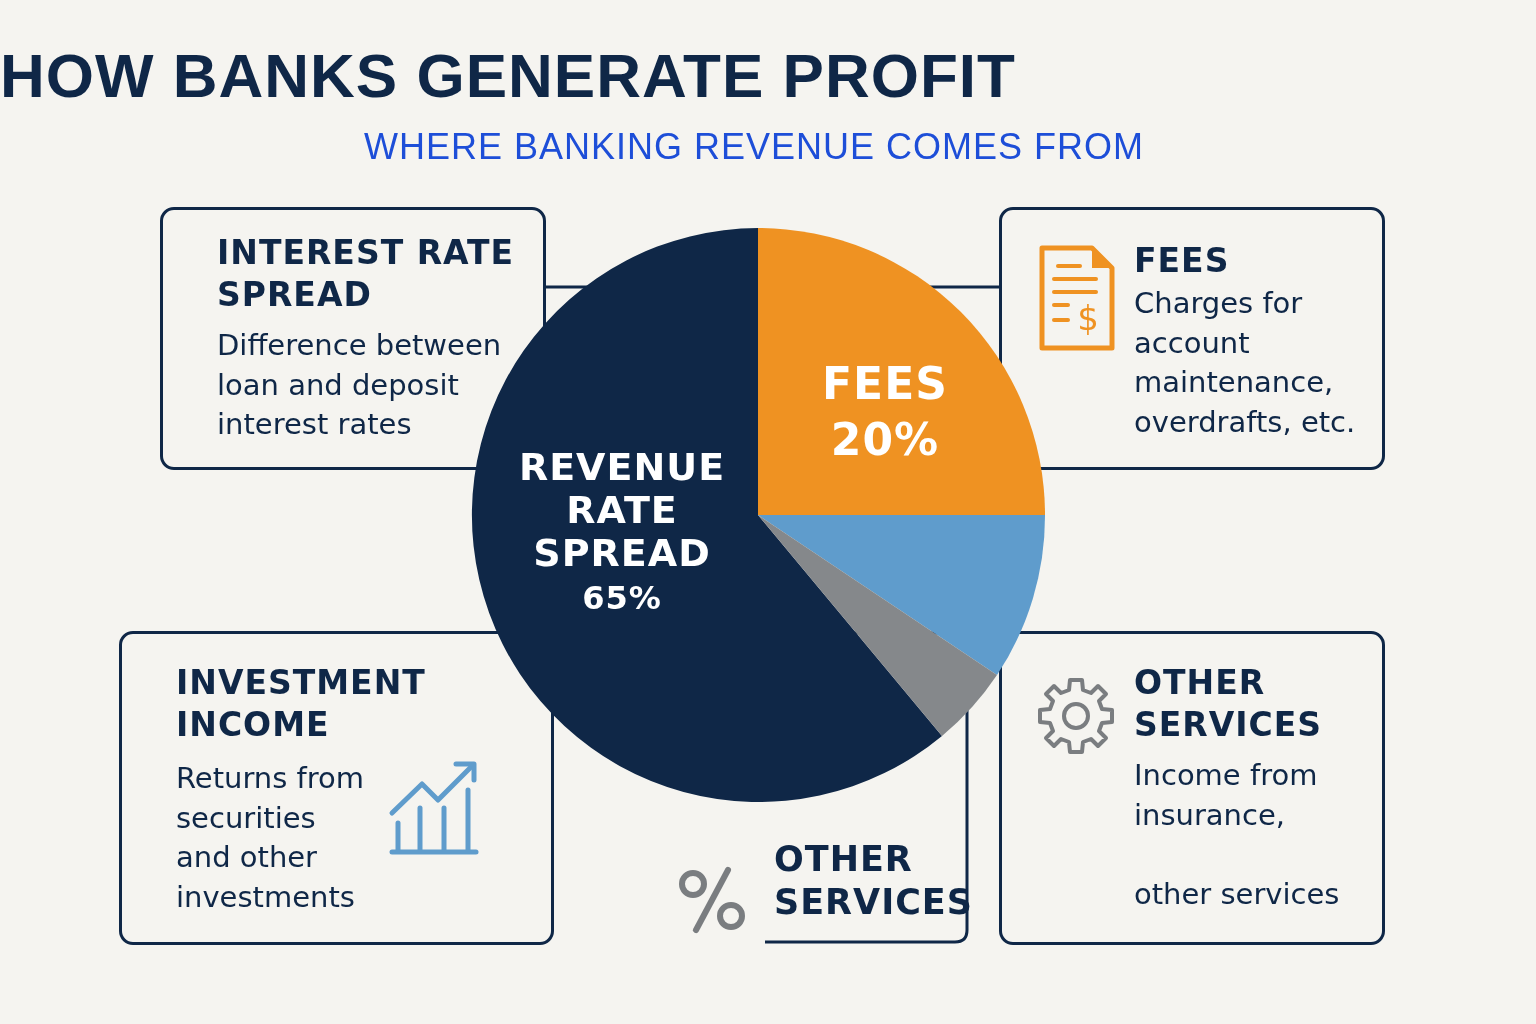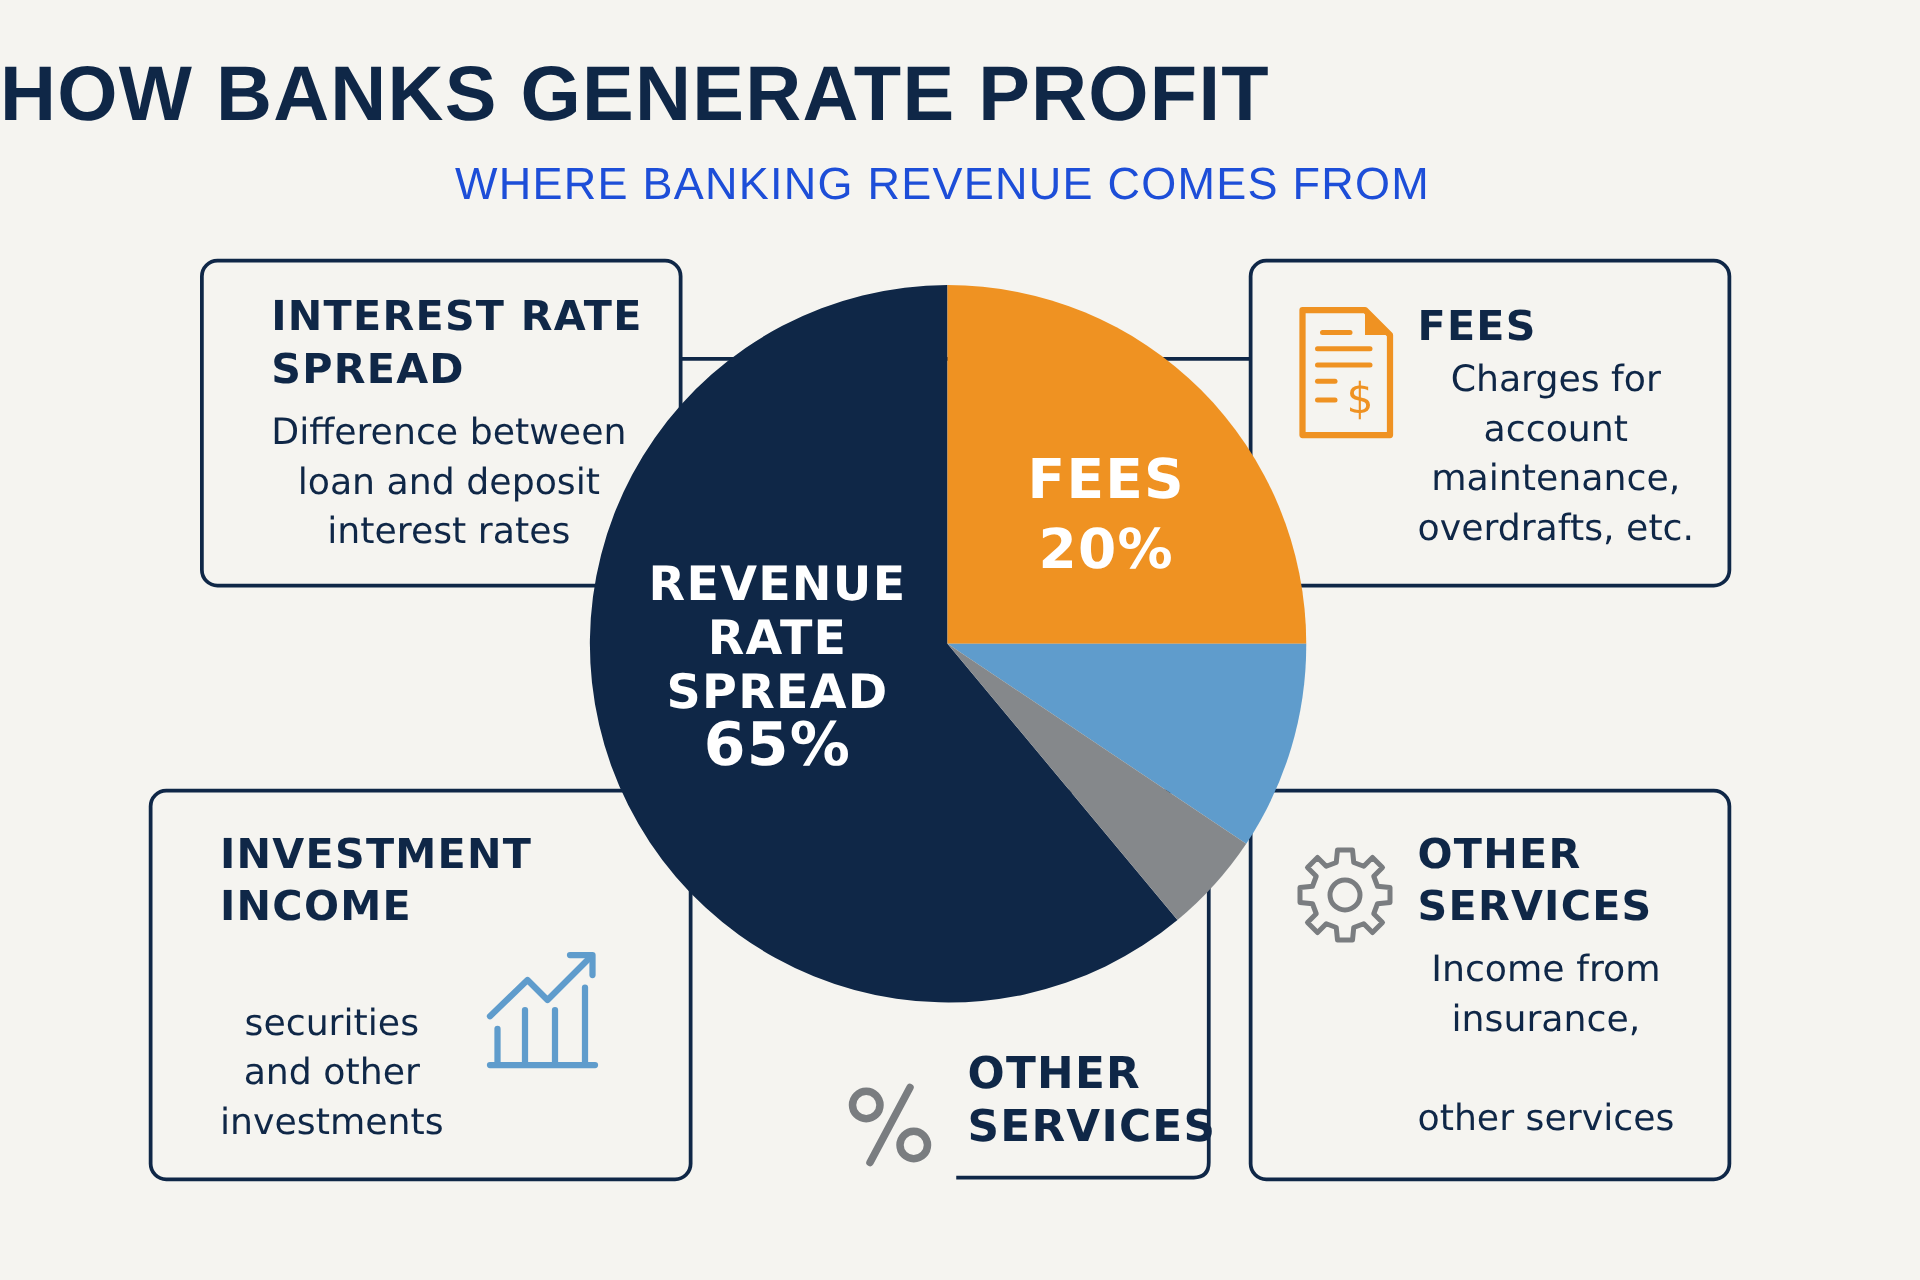--- a/index.html
+++ b/index.html
@@ -22,21 +22,21 @@
   }
   .card {
     position:absolute; border:3px solid #0f2747; border-radius:14px;
     background:#f5f4f0; box-sizing:border-box;
   }
   .card h2 {
     position:absolute; margin:0; font-size:33px; font-weight:bold; line-height:42px;
     letter-spacing:1px; color:#0f2747;
   }
   .card p {
-    position:absolute; margin:0; font-size:29px; line-height:39.5px; color:#0f2747;text-align:center;
+    position:absolute; margin:0; font-size:29px; line-height:39.5px; color:#0f2747;
   }
   svg { position:absolute; }
   .pie-label {
     position:absolute; color:#ffffff; font-weight:bold; text-align:center;
     font-size:38px; line-height:43px; letter-spacing:1px;
   }
   .bottom-label {
     position:absolute; font-size:35px; line-height:43px; font-weight:bold; color:#0f2747; letter-spacing:1px;
   }
 </style>
@@ -90,21 +90,21 @@
     <span>overdrafts, etc.</span>
   </p>
 </div>
 
 <div class="card" style="left:119px; top:631px; width:435px; height:314px;">
   <h2 style="left:54px; top:28px;">
     <span>INVESTMENT</span><br>
     <span>INCOME</span>
   </h2>
   <p style="left:54px; top:125px;">
-    <br>
+    <span>Returns from</span><br>
     <span>securities</span><br>
     <span>and other</span><br>
     <span>investments</span>
   </p>
   <svg width="96" height="100" style="left:266px; top:124px;" viewBox="0 0 96 100">
     <polyline points="4,55 34,26 50,42 84,8" fill="none" stroke="#5f9ccc" stroke-width="5" stroke-linecap="round" stroke-linejoin="round"></polyline>
     <polyline points="68,6 86,6 86,22" fill="none" stroke="#5f9ccc" stroke-width="5" stroke-linecap="round" stroke-linejoin="round"></polyline>
     <line x1="10" y1="65" x2="10" y2="92" stroke="#5f9ccc" stroke-width="5" stroke-linecap="round"></line>
     <line x1="32" y1="50" x2="32" y2="92" stroke="#5f9ccc" stroke-width="5" stroke-linecap="round"></line>
     <line x1="56" y1="50" x2="56" y2="92" stroke="#5f9ccc" stroke-width="5" stroke-linecap="round"></line>
@@ -138,21 +138,21 @@
 
   <path d="M300 300 L587 300 A287 287 0 0 1 539 460 Z" fill="#5f9ccc"></path>
 
   <path d="M300 300 L539 460 A287 287 0 0 1 484 521 Z" fill="#85888b"></path>
 </svg>
 
 <div class="pie-label" style="left:500px; top:446px; width:244px;">
   <span>REVENUE</span><br>
   <span>RATE</span><br>
   <span>SPREAD</span><br>
-  <span style="font-size:48px;">65%</span>
+  <span style="font-size:32px;">65%</span>
 </div>
 <div class="pie-label" style="left:795px; top:356px; width:180px; font-size:44px; line-height:56px;">
   <span>FEES</span><br>
   <span>20%</span>
 </div>
 
 <svg width="72" height="68" style="left:676px; top:866px;" viewBox="0 0 72 68">
   <circle cx="17" cy="18" r="11" fill="none" stroke="#7a7d80" stroke-width="6"></circle>
   <circle cx="55" cy="50" r="11" fill="none" stroke="#7a7d80" stroke-width="6"></circle>
   <line x1="52" y1="4" x2="20" y2="64" stroke="#7a7d80" stroke-width="6" stroke-linecap="round"></line>

